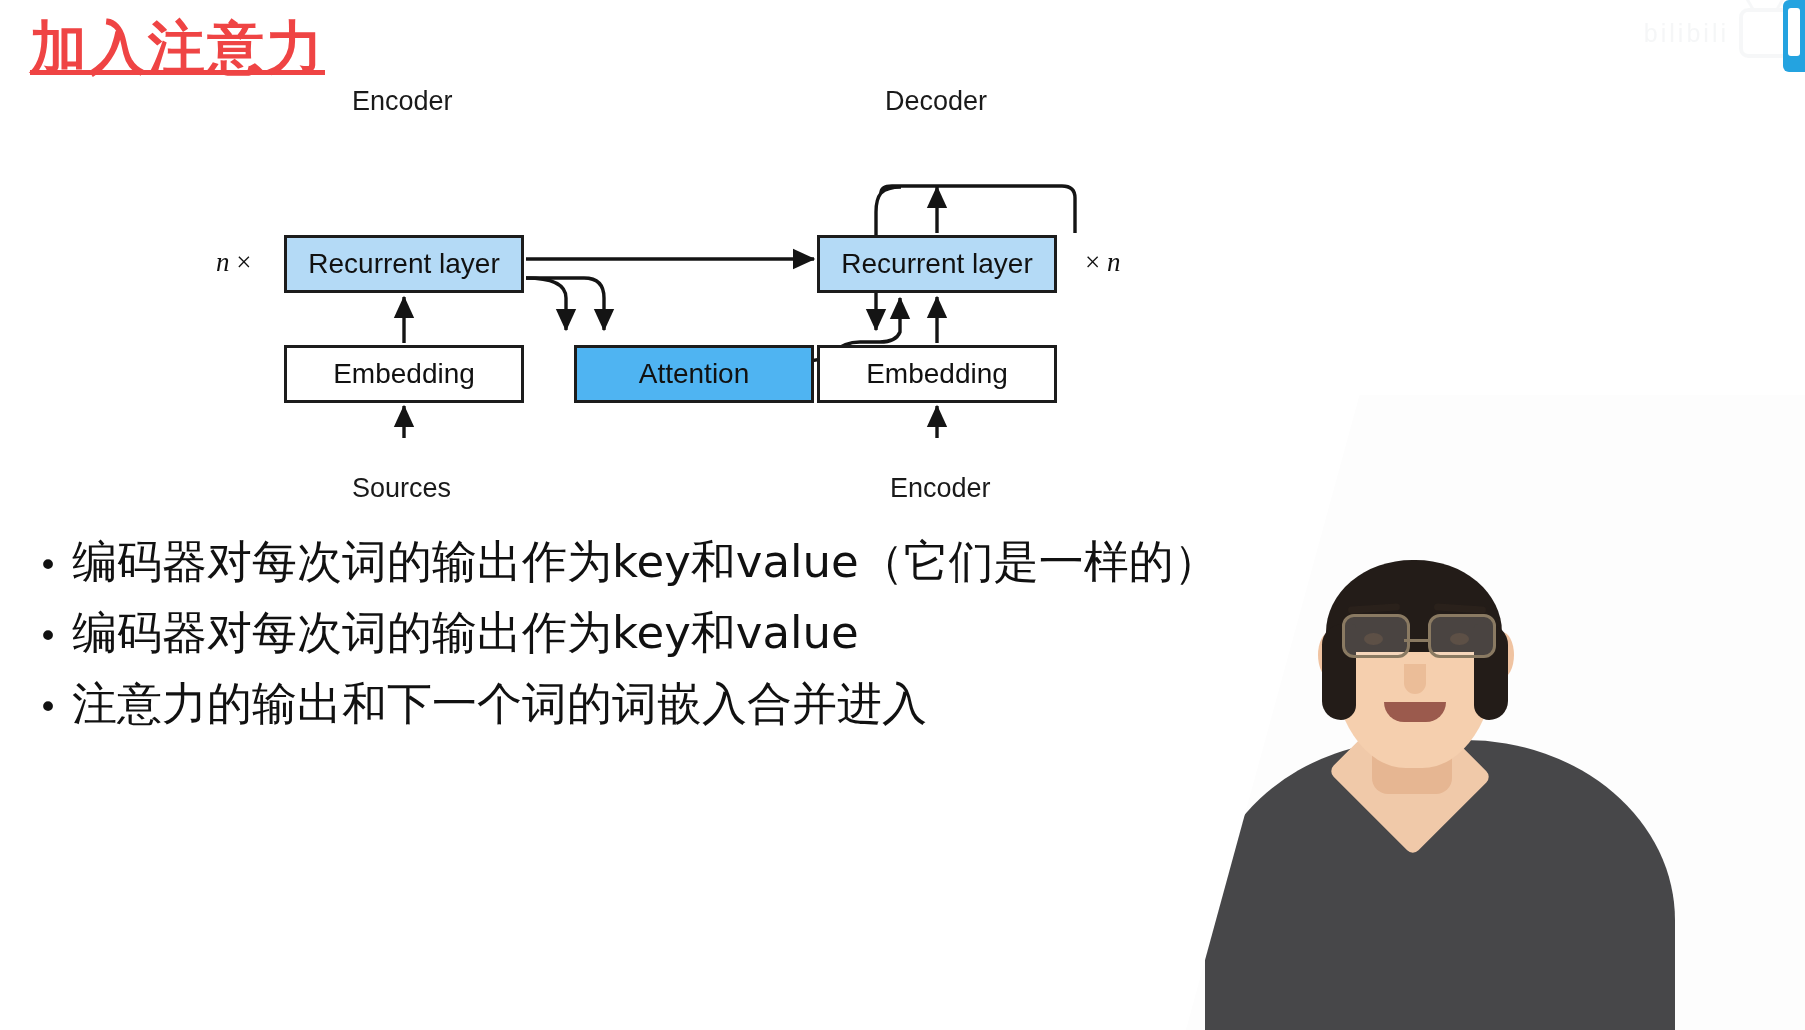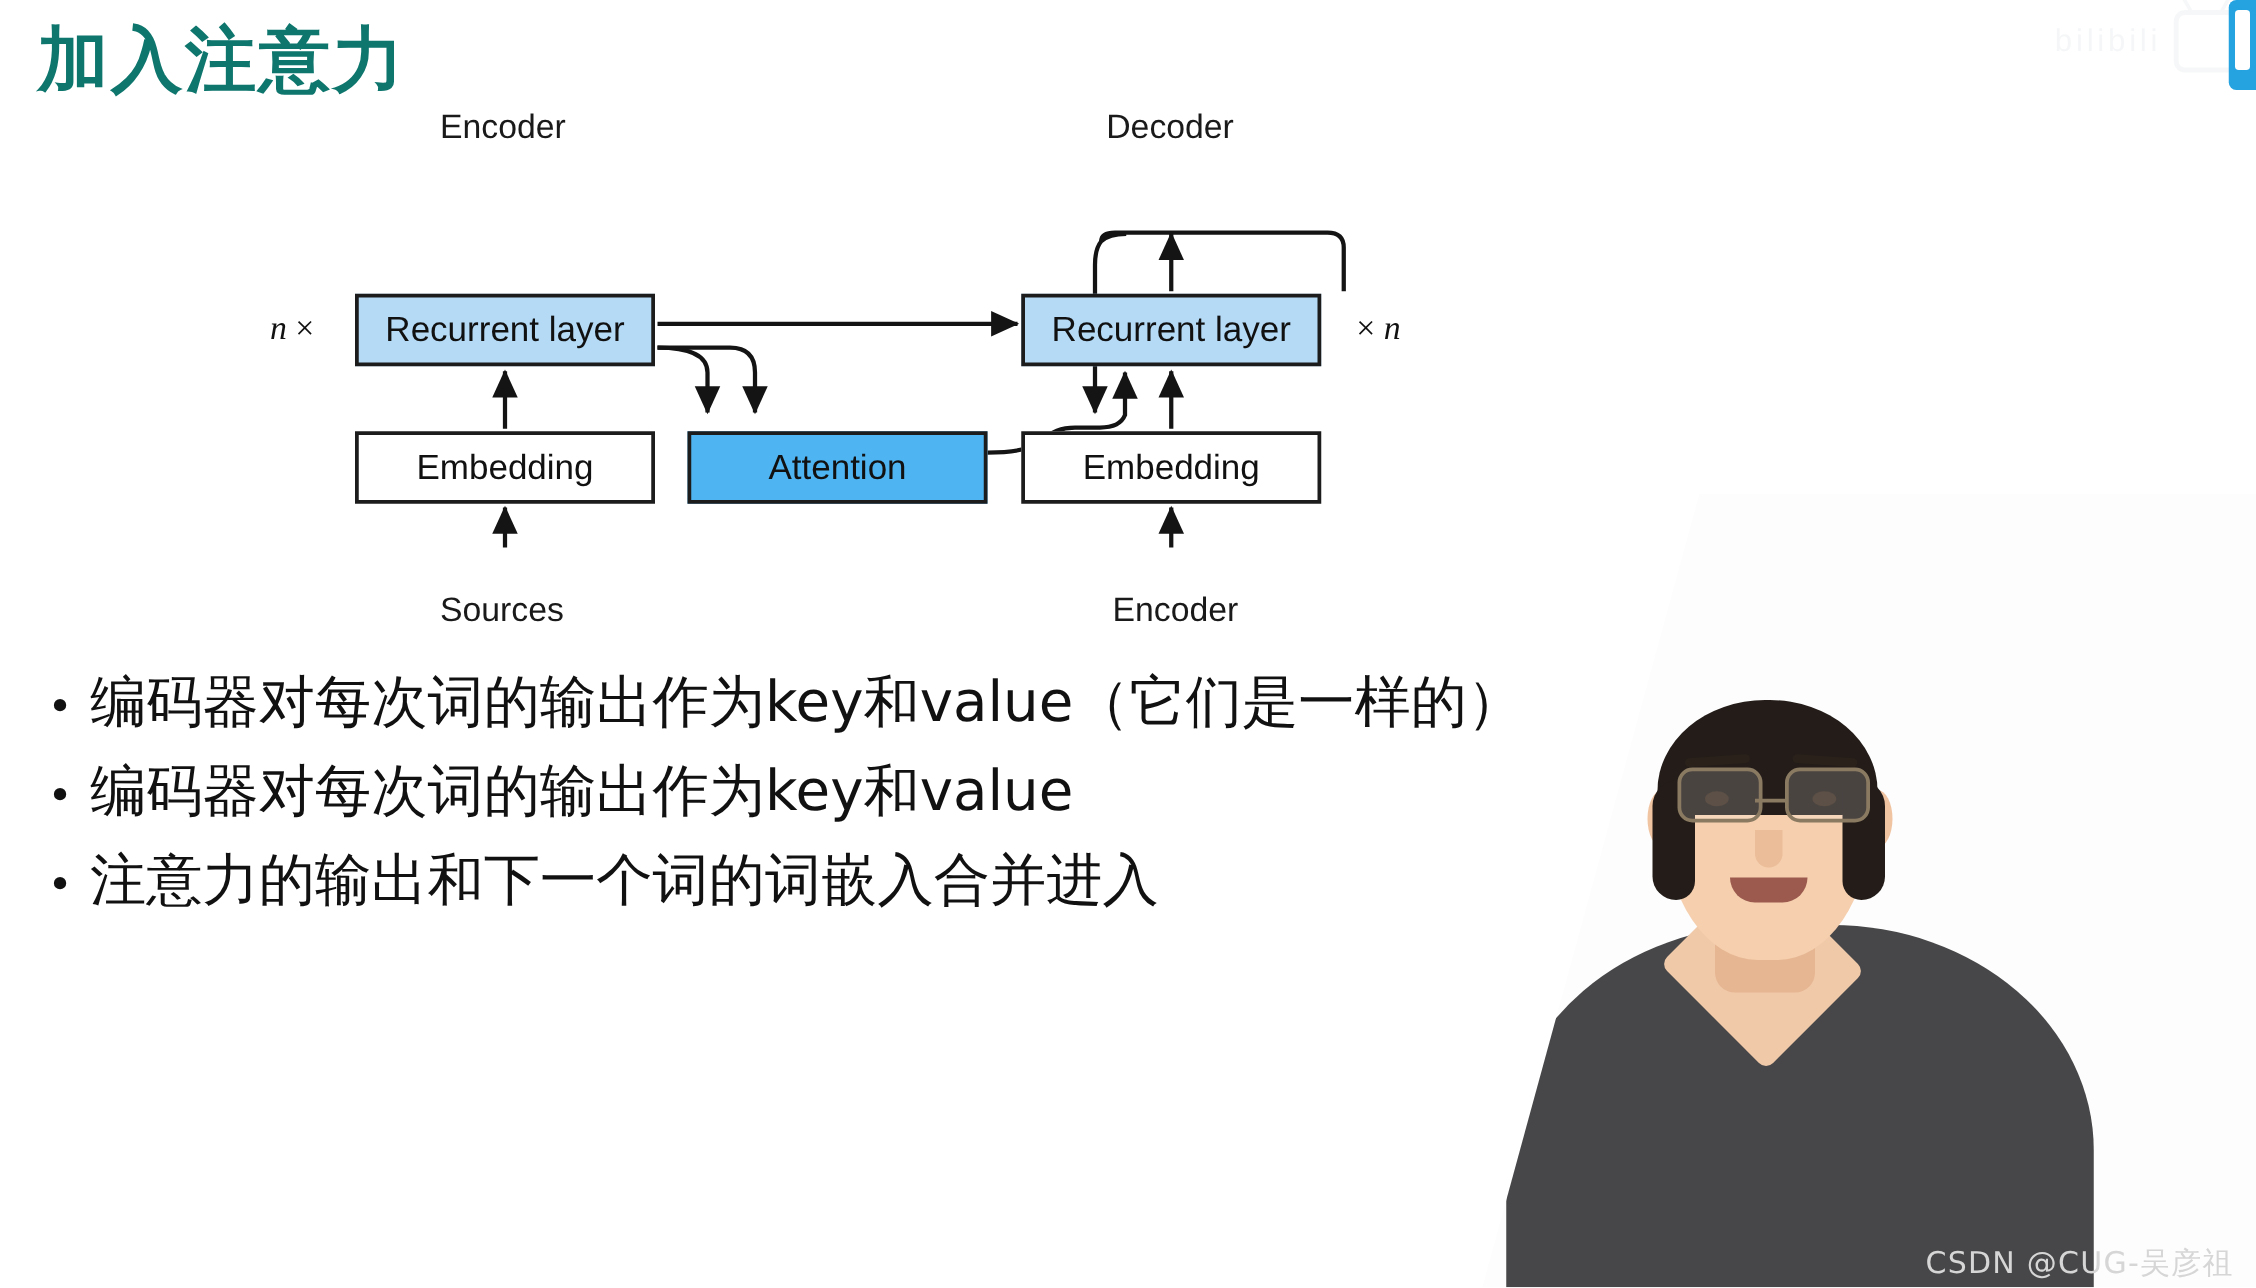--- a/index.html
+++ b/index.html
@@ -25,23 +25,24 @@
   }
 
   
   .slide-title {
     position: absolute;
     left: 30px;
     top: 10px;
     font-size: 57px;
     font-weight: 700;
     letter-spacing: 2px;
-    color: #0f766e;
+    color: #ef4444;
     font-family: "DejaVu Sans", "Liberation Sans", sans-serif;
     white-space: nowrap;
+    text-decoration: underline;
   }
 
   
   #diagram {
     position: absolute;
     left: 0;
     top: 40px;
     width: 1400px;
     height: 460px;
   }
@@ -75,21 +76,21 @@
     border: 3px solid #1c1c1c;
     background: #ffffff;
     display: flex;
     align-items: center;
     justify-content: center;
     font-size: 28px;
     color: #111111;
     font-family: "Liberation Sans", "DejaVu Sans", sans-serif;
   }
   .node.light-blue { background: #b4daf6; }
-  .node.bright-blue { background: #4fb4f2; }
+  .node.bright-blue { background: #4fb4f2; margin-left: 24px; }
 
   #node-fc          { left: 817px;  top: 85px;  width: 240px; height: 58px; }
   #node-rec-enc     { left: 284px;  top: 195px; width: 240px; height: 58px; }
   #node-rec-dec     { left: 817px;  top: 195px; width: 240px; height: 58px; }
   #node-emb-src     { left: 284px;  top: 305px; width: 240px; height: 58px; }
   #node-attention   { left: 550px;  top: 305px; width: 240px; height: 58px; }
   #node-emb-tgt     { left: 817px;  top: 305px; width: 240px; height: 58px; }
 
   #wires {
     position: absolute;
@@ -443,15 +444,14 @@
   </div>
 
   <div id="wm-bili">
     <span class="wm-text">bilibili</span>
     <span class="wm-mark"></span>
   </div>
   <div id="bili-bar">
     <div id="bili-bar-inner"></div>
   </div>
 
-  <div id="wm-csdn">CSDN @CUG-吴彦祖</div>
 
 </div>
 
 </body></html>

